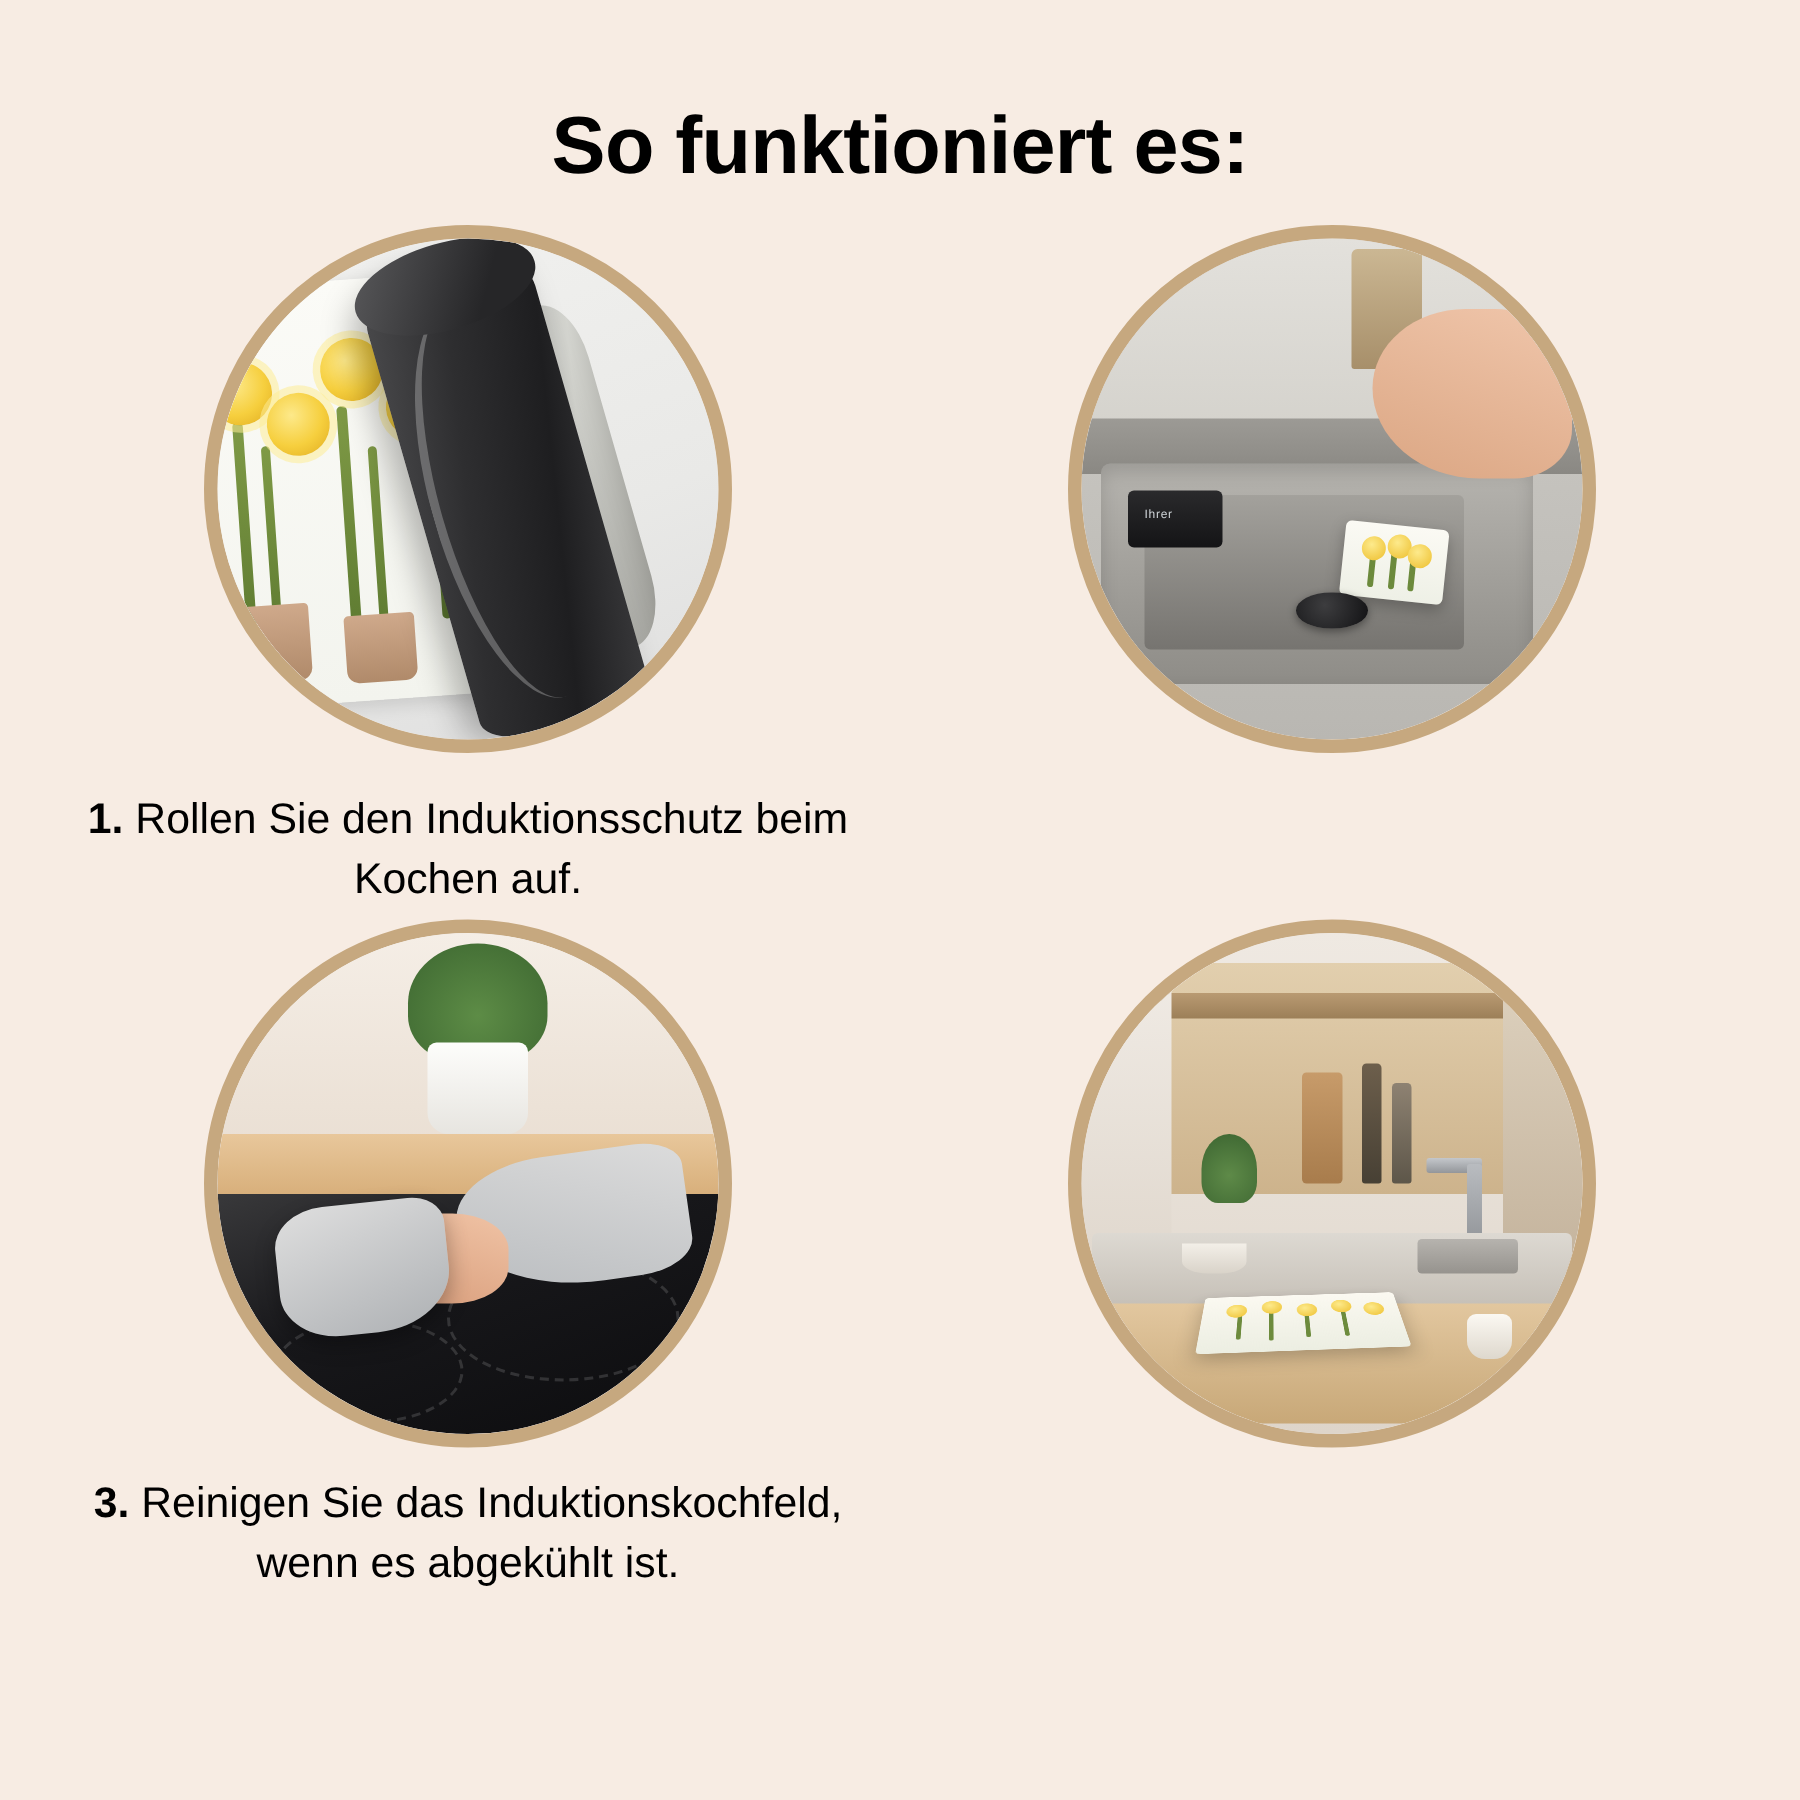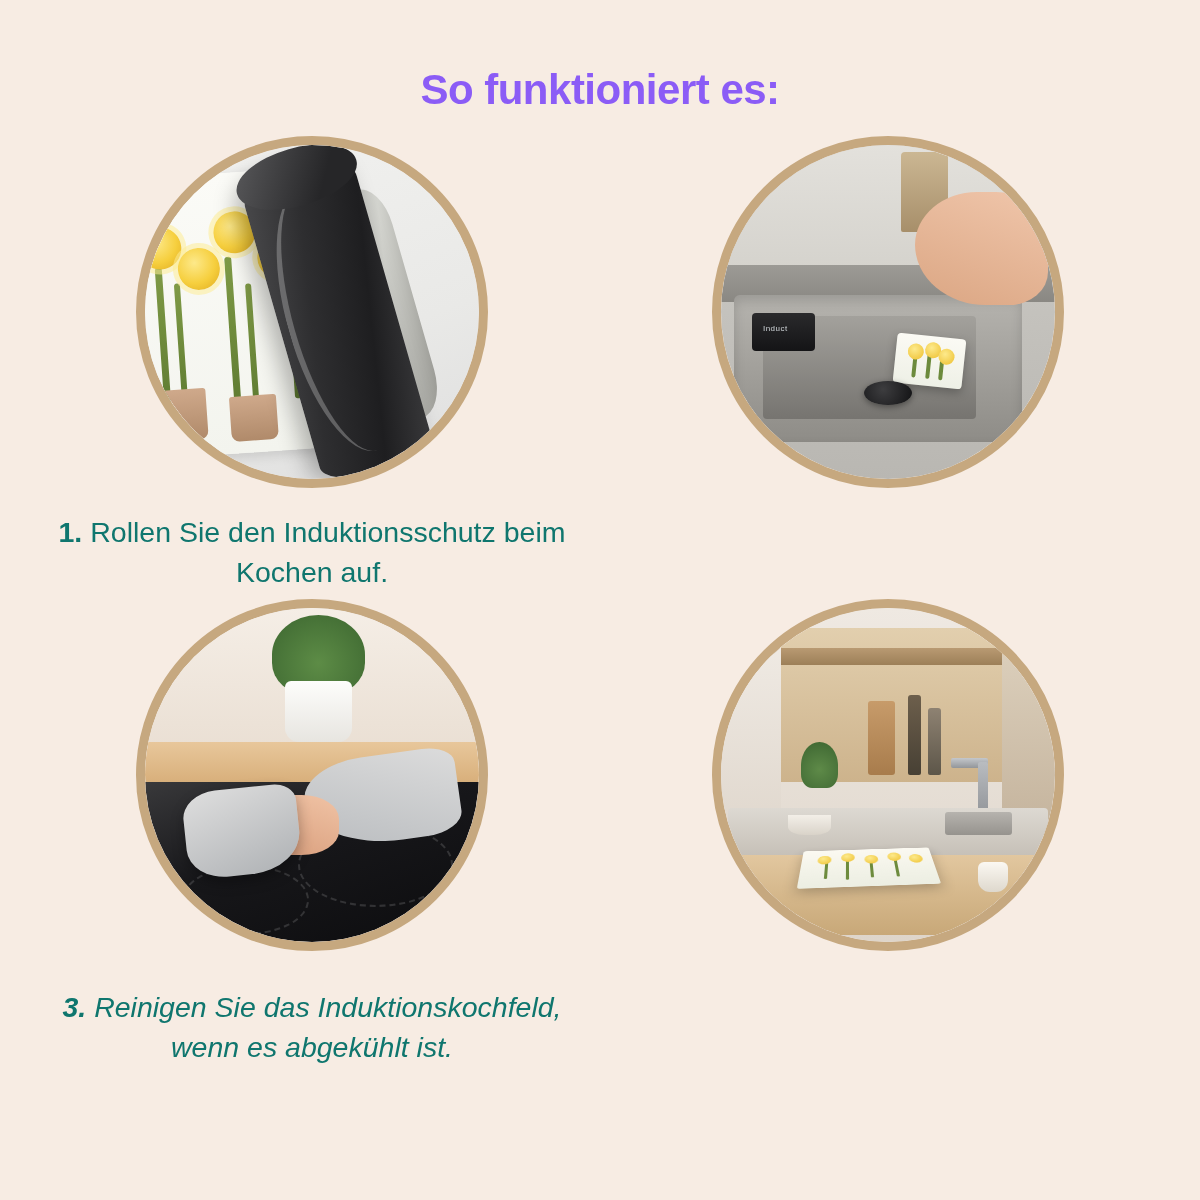--- a/index.html
+++ b/index.html
@@ -14,24 +14,24 @@
     overflow: hidden;
   }
   .page {
     position: relative;
     width: 1200px;
     height: 1200px;
     box-sizing: border-box;
   }
   .title {
     text-align: center;
-    font-size: 42px;
+    font-size: 54px;
     font-weight: bold;
     letter-spacing: -0.5px;
-    color: #8b5cf6;
+    color: #000000;
     margin: 0;
     padding-top: 66px;
   }
   .grid {
     display: grid;
     grid-template-columns: 1fr 1fr;
     grid-template-rows: auto auto;
     column-gap: 20px;
     row-gap: 6px;
     padding: 22px 34px 0 34px;
@@ -56,29 +56,28 @@
     position: absolute;
     inset: 0;
     border-radius: 50%;
     overflow: hidden;
   }
   .caption {
     margin-top: 24px;
     text-align: center;
     font-size: 28.5px;
     line-height: 1.42;
-    color: #0f766e;
+    color: #000000;
     max-width: 520px;
   }
   .caption .num {
     font-weight: bold;
   }
   .row2 .caption {
-    margin-top: 36px;
-    font-style: italic;
+    margin-top: 17px;
   }
 
   
   .s1-bg {
     position: absolute; inset: 0;
     background: linear-gradient(160deg,#f2f2f0 0%,#e9e9e7 60%,#dedede 100%);
   }
   .s1-print {
     position: absolute;
     left: -6%; top: 8%;
@@ -378,21 +377,21 @@
     <div class="cell row1">
       <div class="circle-wrap">
         <div class="circle-inner">
           <div class="s2-bg"></div>
           <div class="s2-wall"></div>
           <div class="s2-counter"></div>
           <div class="s2-jar"></div>
           <div class="s2-drawer">
             <div class="s2-drawer-inner"></div>
             <div class="s2-panel">
-              <span class="s2-panel-label">Induct</span>
+              <span class="s2-panel-label">Ihrer</span>
             </div>
             <div class="s2-mat">
               <div class="g" style="left:26%;top:34%;height:52%;"></div>
               <div class="g" style="left:46%;top:30%;height:56%;"></div>
               <div class="g" style="left:66%;top:38%;height:48%;"></div>
               <div class="f" style="left:18%;top:18%;"></div>
               <div class="f" style="left:42%;top:12%;"></div>
               <div class="f" style="left:62%;top:22%;"></div>
             </div>
             <div class="s2-knob"></div>

